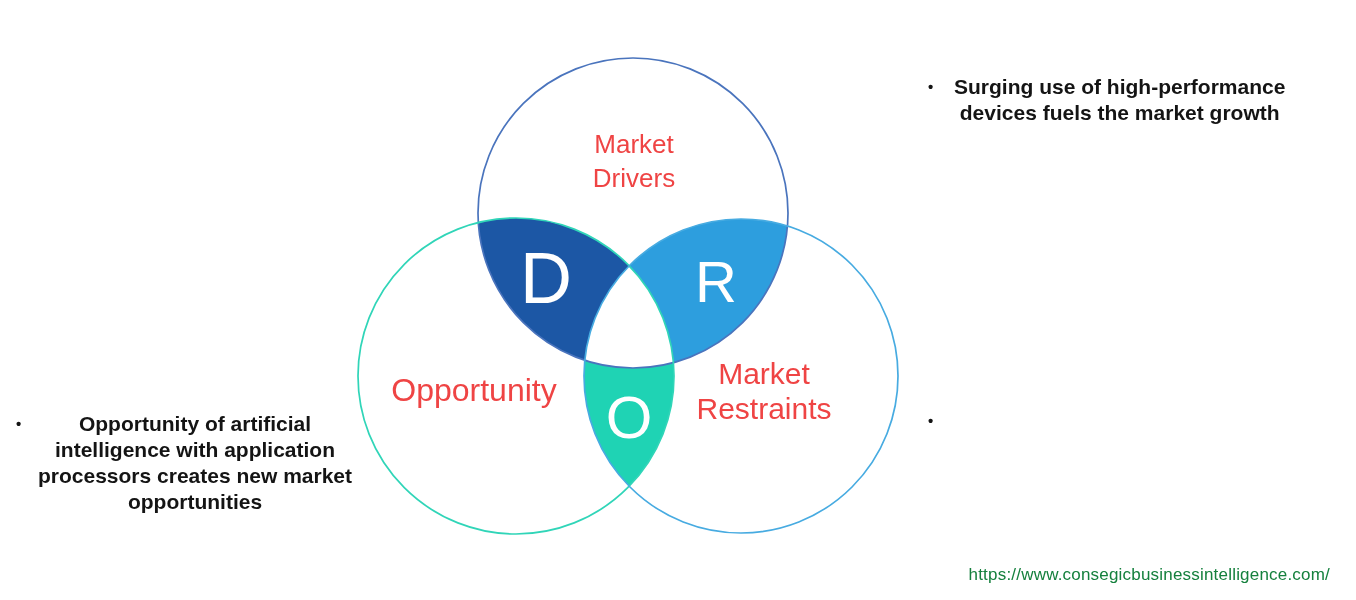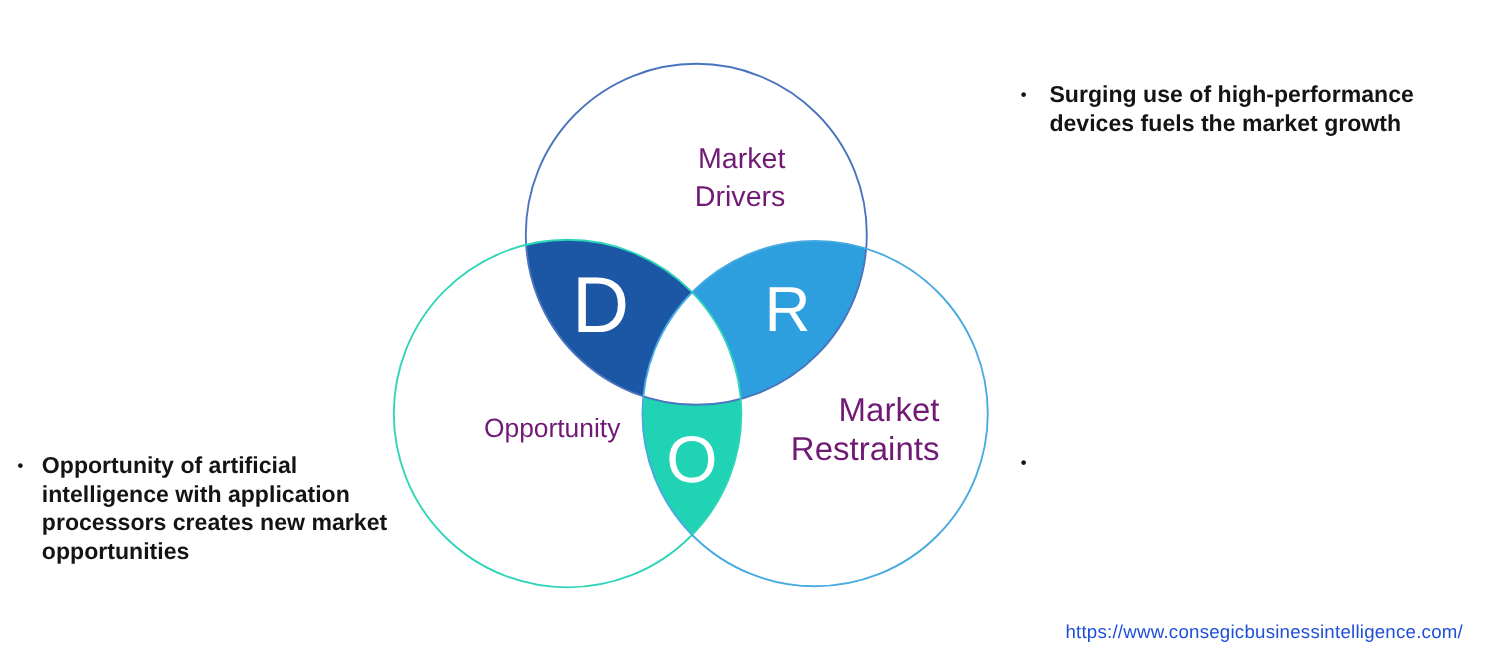--- a/index.html
+++ b/index.html
@@ -8,26 +8,26 @@
     background: #ffffff;
     font-family: "Liberation Sans", sans-serif;
     overflow: hidden;
     position: relative;
   }
   .stage { position: absolute; inset: 0; width: 1356px; height: 600px; }
   .venn-svg { position: absolute; left: 0; top: 0; }
 
   .circle-label {
     position: absolute;
-    text-align: right;
-    color: #701a75;
+    text-align: center;
+    color: #ef4444;
     white-space: pre-line;
   }
   .label-drivers   { left: 554px; top: 127px; width: 160px; font-size: 26px; line-height: 34px; }
-  .label-opportunity { left: 384px; top: 372px; width: 180px; font-size: 24px; line-height: 36px; }
+  .label-opportunity { left: 384px; top: 372px; width: 180px; font-size: 32px; line-height: 36px; }
   .label-restraints  { left: 674px; top: 356px; width: 180px; font-size: 30px; line-height: 35px; }
 
   .lens-letter {
     position: absolute;
     display: flex; align-items: center; justify-content: center;
     color: #ffffff;
     font-weight: 400;
   }
   .letter-d { left: 504px; top: 240px; width: 84px; height: 76px; font-size: 72px; }
   .letter-r { left: 676px; top: 251px; width: 80px; height: 60px; font-size: 58px; }
@@ -39,32 +39,32 @@
     color: #141414;
     font-size: 21px;
     line-height: 26px;
     font-weight: 600;
   }
   .bullet-row .marker {
     flex: 0 0 auto;
     font-size: 15px;
     line-height: 26px;
   }
-  .bullet-row .btext { white-space: pre-line; }
+  .bullet-row .btext { white-space: pre-line; text-align: center; }
   .bullet-left        { left: 16px;  top: 411px; width: 346px; }
   .bullet-left .marker { width: 22px; }
   .bullet-top-right    { left: 928px; top: 74px;  width: 406px; }
   .bullet-bottom-right { left: 928px; top: 408px; width: 406px; }
   .bullet-top-right .marker, .bullet-bottom-right .marker { width: 26px; }
 
   .source-url {
     position: absolute;
     right: 26px; top: 565px;
     font-size: 17px;
-    color: #1d4ed8;
+    color: #15803d;
     letter-spacing: 0.2px;
   }
 </style>
 </head>
 <body>
 
 <div class="stage">
 
   <svg class="venn-svg" width="1356" height="600" viewBox="0 0 1356 600">
     <defs>

